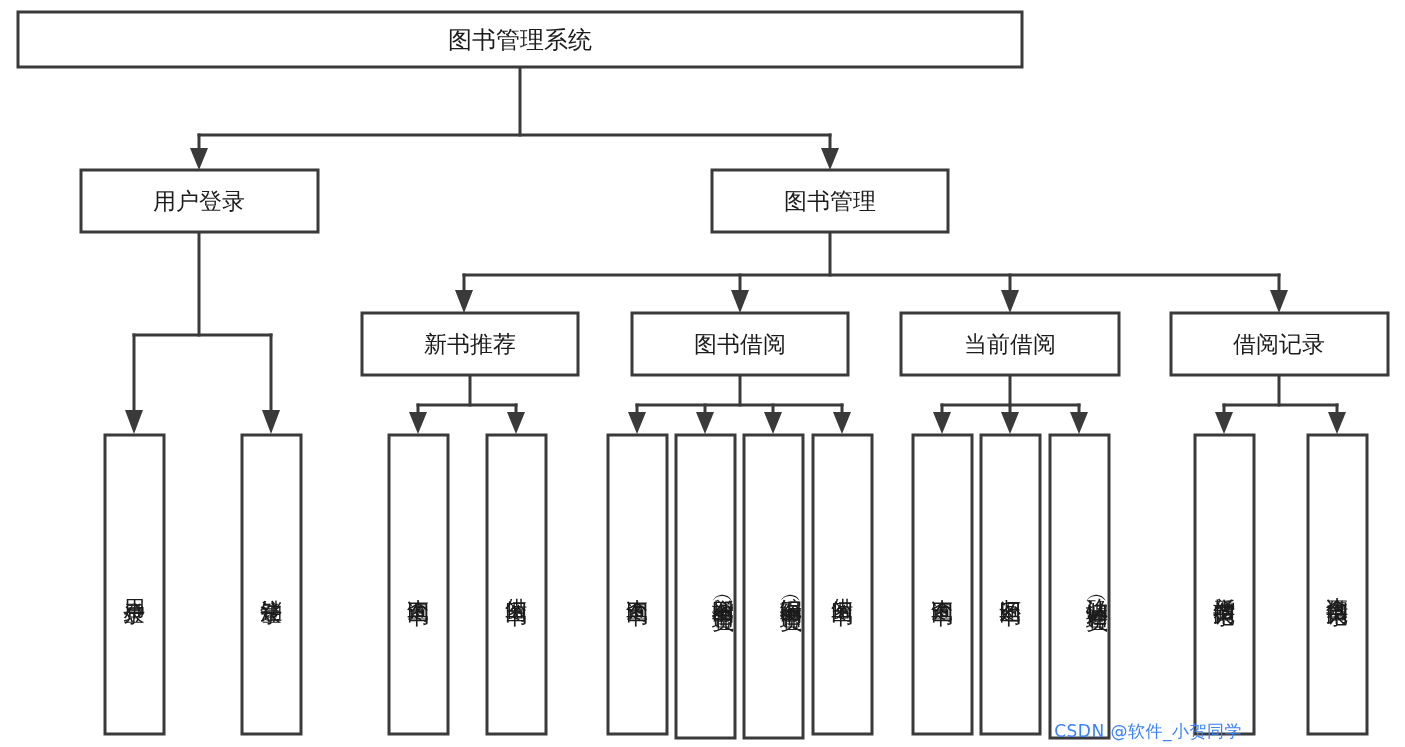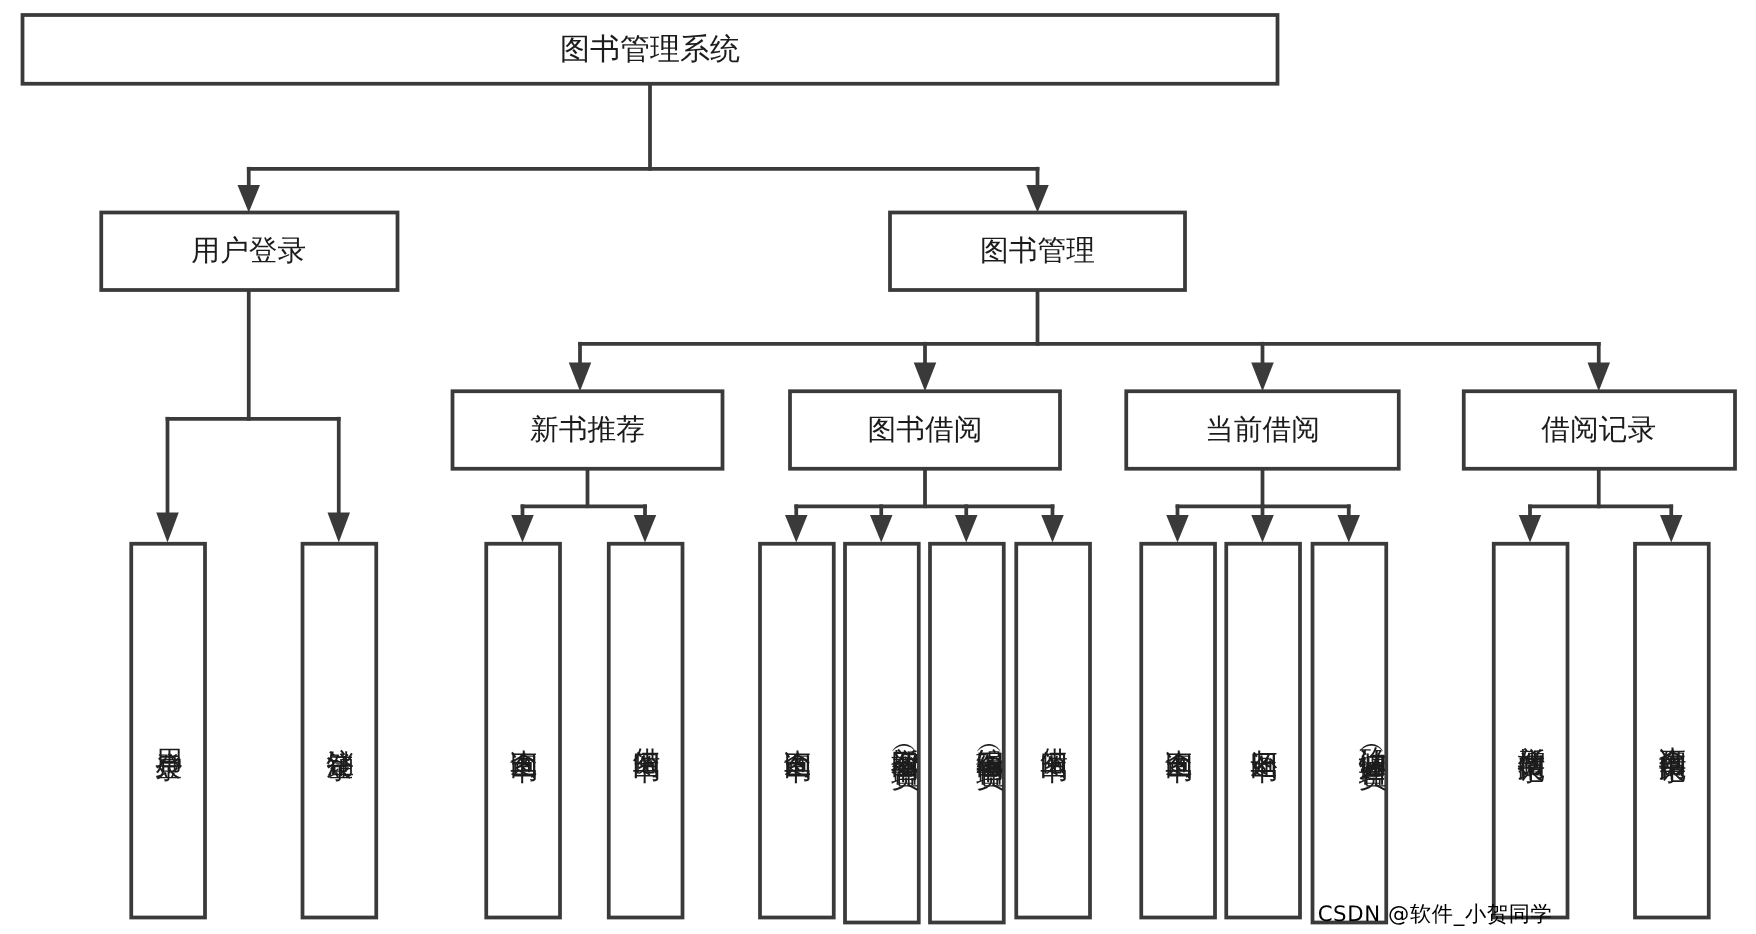--- a/index.html
+++ b/index.html
@@ -67,21 +67,21 @@
     white-space: nowrap;
     text-align: center;
     pointer-events: none;
   }
   .watermark {
     position: absolute;
     right: 8px;
     bottom: 4px;
     font-family: "DejaVu Sans", "Liberation Sans", sans-serif;
     font-size: 17px;
-    color: #000000;
+    color: #3b82f6;
     white-space: nowrap;
     letter-spacing: 0.5px;
   }
 </style>
 </head>
 <body>
 
 <div id="diagram-root">
 
   <svg id="diagram-svg" viewBox="0 0 1405 747" xmlns="http://www.w3.org/2000/svg">

